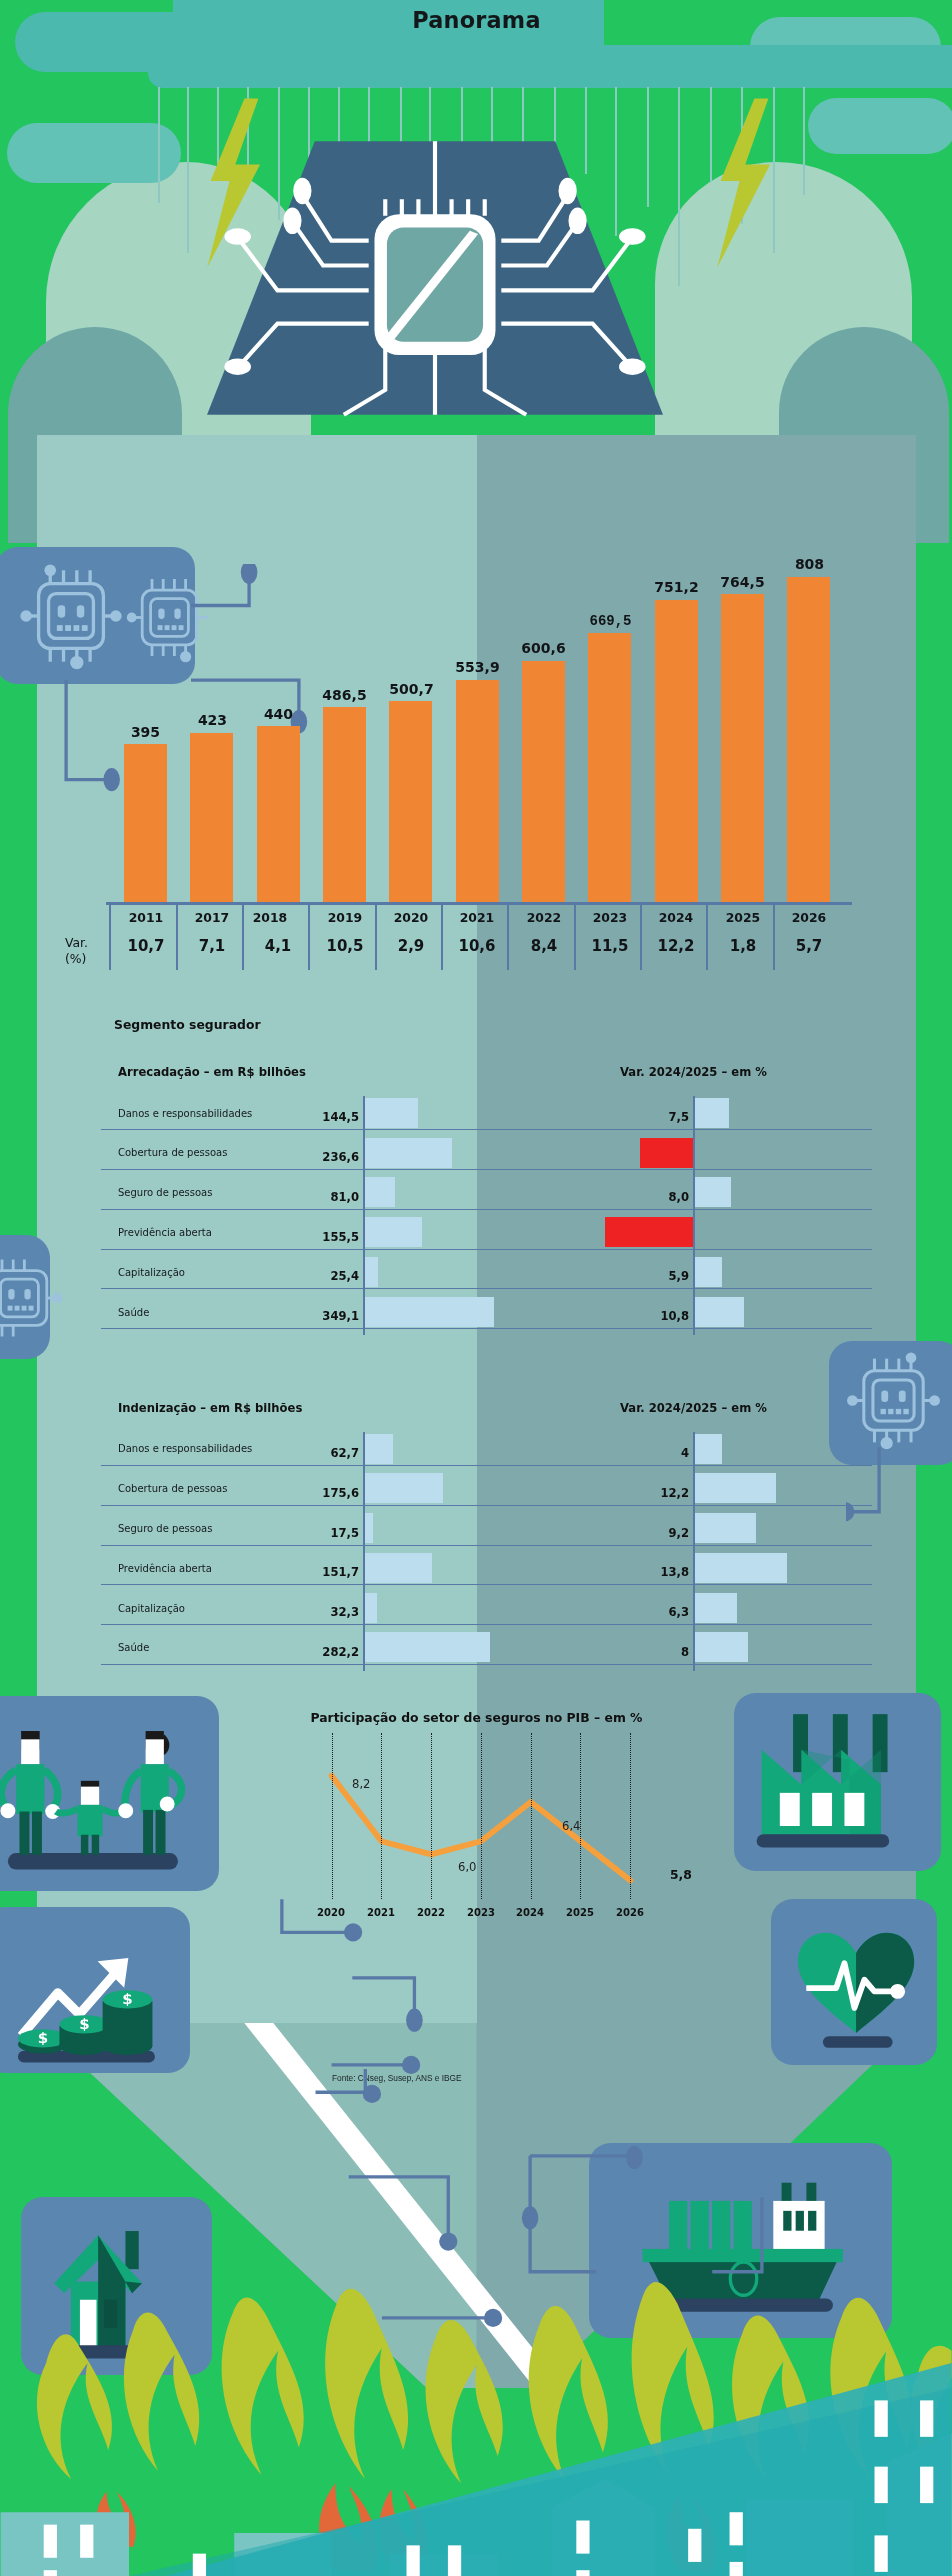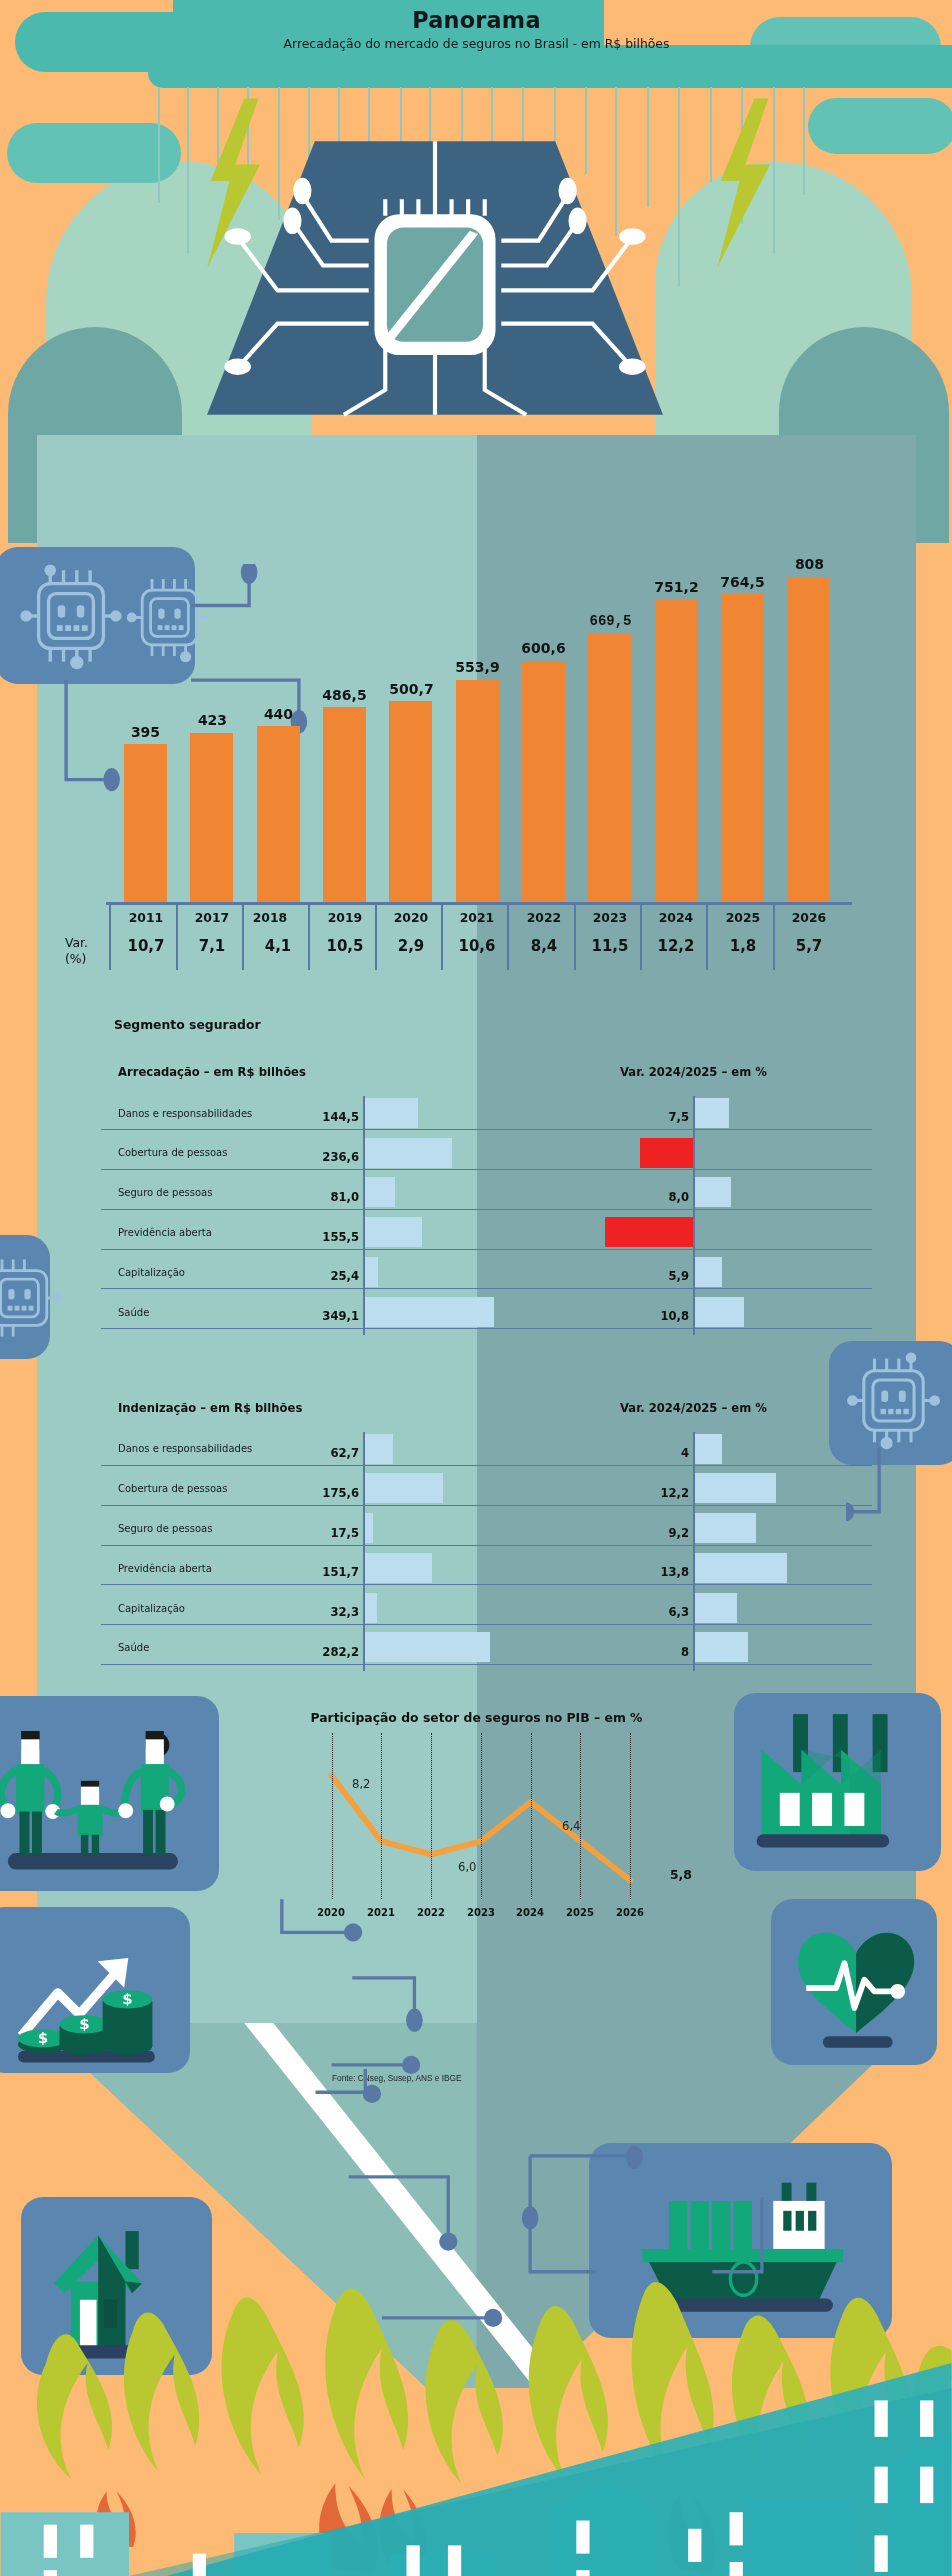--- a/index.html
+++ b/index.html
@@ -1,17 +1,17 @@
 <!DOCTYPE html>
 <html style="font-size:13.3px"><head>
 <meta charset="utf-8">
 <style>
   html,body{margin:0;padding:0;background:#ffffff;}
   body{font-family:"Liberation Sans",sans-serif;}
-  #page{position:relative;width:953px;height:2576px;overflow:hidden;background:#fdba74;}
+  #page{position:relative;width:953px;height:2576px;overflow:hidden;background:#22c55e;}
 
   
   .plate{position:absolute;}
 
   
   .pill{position:absolute;border-radius:828px;background:#4cb9ae;}
   .pill.sm{background:#62c2b6;}
 
   .title-band{position:absolute;left:173px;top:0px;width:431px;height:61px;background:#4cb9ae;border-bottom-left-radius:0;border-bottom-right-radius:0;}
   .title-band2{position:absolute;left:148px;top:45px;width:869px;height:43px;background:#4cb9ae;border-bottom-left-radius:15px;border-bottom-right-radius:15px;}
@@ -78,21 +78,20 @@
 
   <div class="pill" style="left:15px;top:11.6px;width:199px;height:60px;"></div>
   <div class="pill sm" style="left:6.6px;top:123px;width:174px;height:60px;"></div>
   <div class="pill sm" style="left:750px;top:16.6px;width:191px;height:60px;"></div>
   <div class="pill sm" style="left:808px;top:98px;width:148px;height:56px;"></div>
 
   <div class="title-band"></div>
   <div class="title-band2"></div>
 
   <div class="h-title">Panorama</div>
-  <div class="h-sub">Arrecadação do mercado de seguros no Brasil - em R$ bilhões</div>
 
   <div id="rain-layer">
       <div class="rain" style="left: 158px; top: 87px; height: 116px;"></div>
       <div class="rain" style="left: 187px; top: 87px; height: 166px;"></div>
       <div class="rain" style="left: 217px; top: 87px; height: 79px;"></div>
       <div class="rain" style="left: 247px; top: 87px; height: 99px;"></div>
       <div class="rain" style="left: 278px; top: 87px; height: 133px;"></div>
       <div class="rain" style="left: 308px; top: 87px; height: 191px;"></div>
       <div class="rain" style="left: 338px; top: 87px; height: 91px;"></div>
       <div class="rain" style="left: 368px; top: 87px; height: 141px;"></div>

